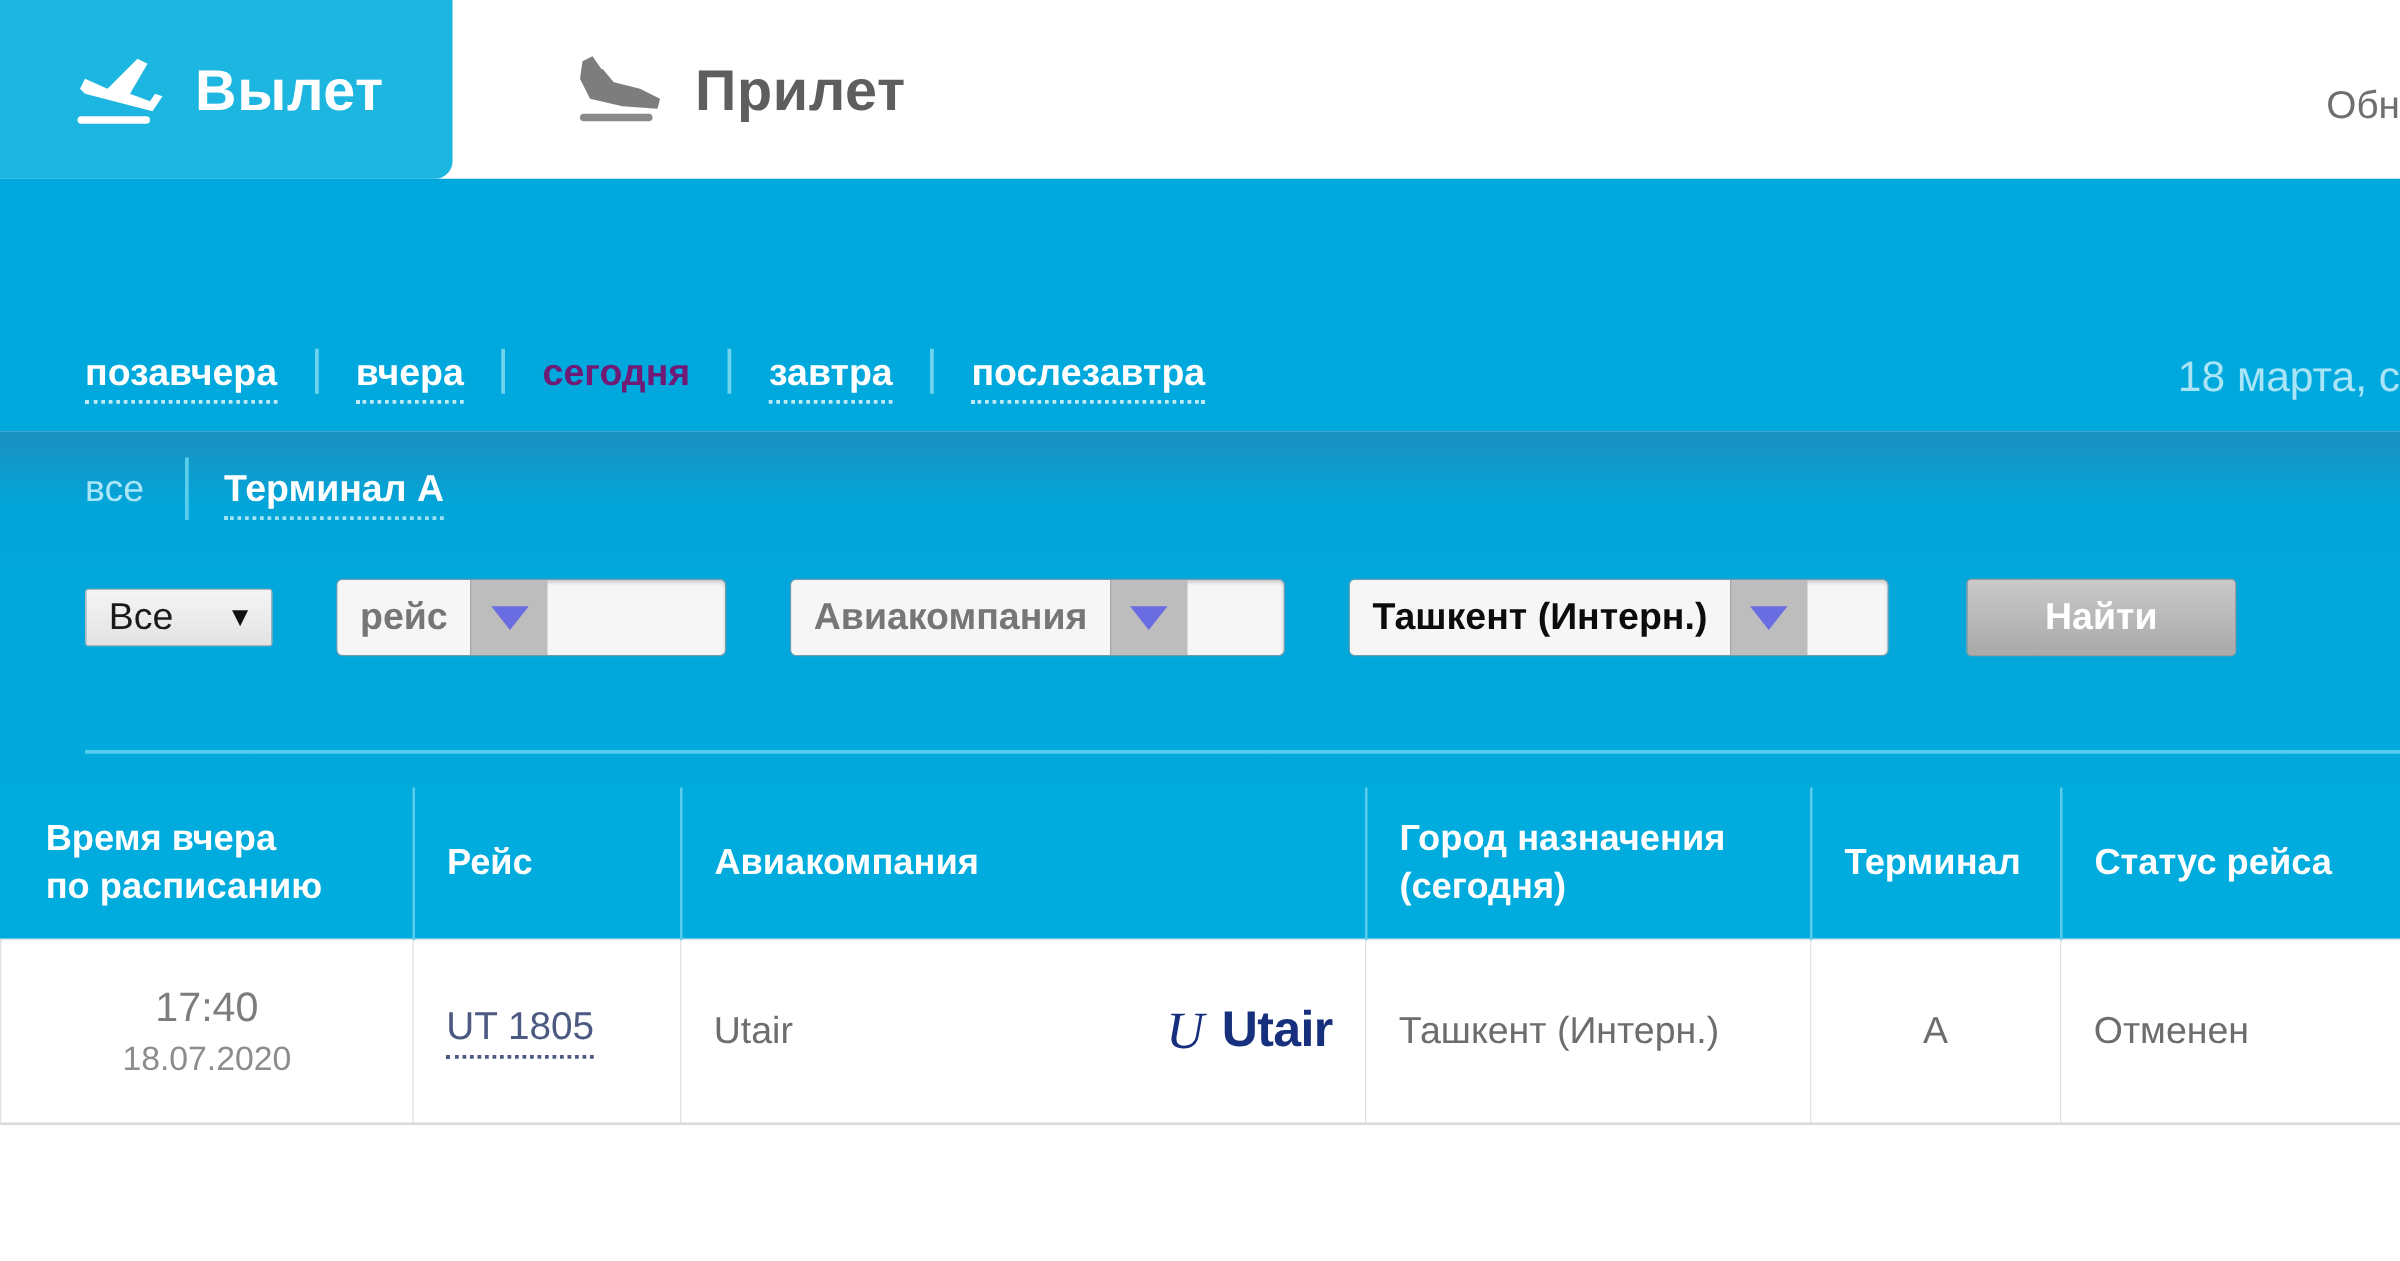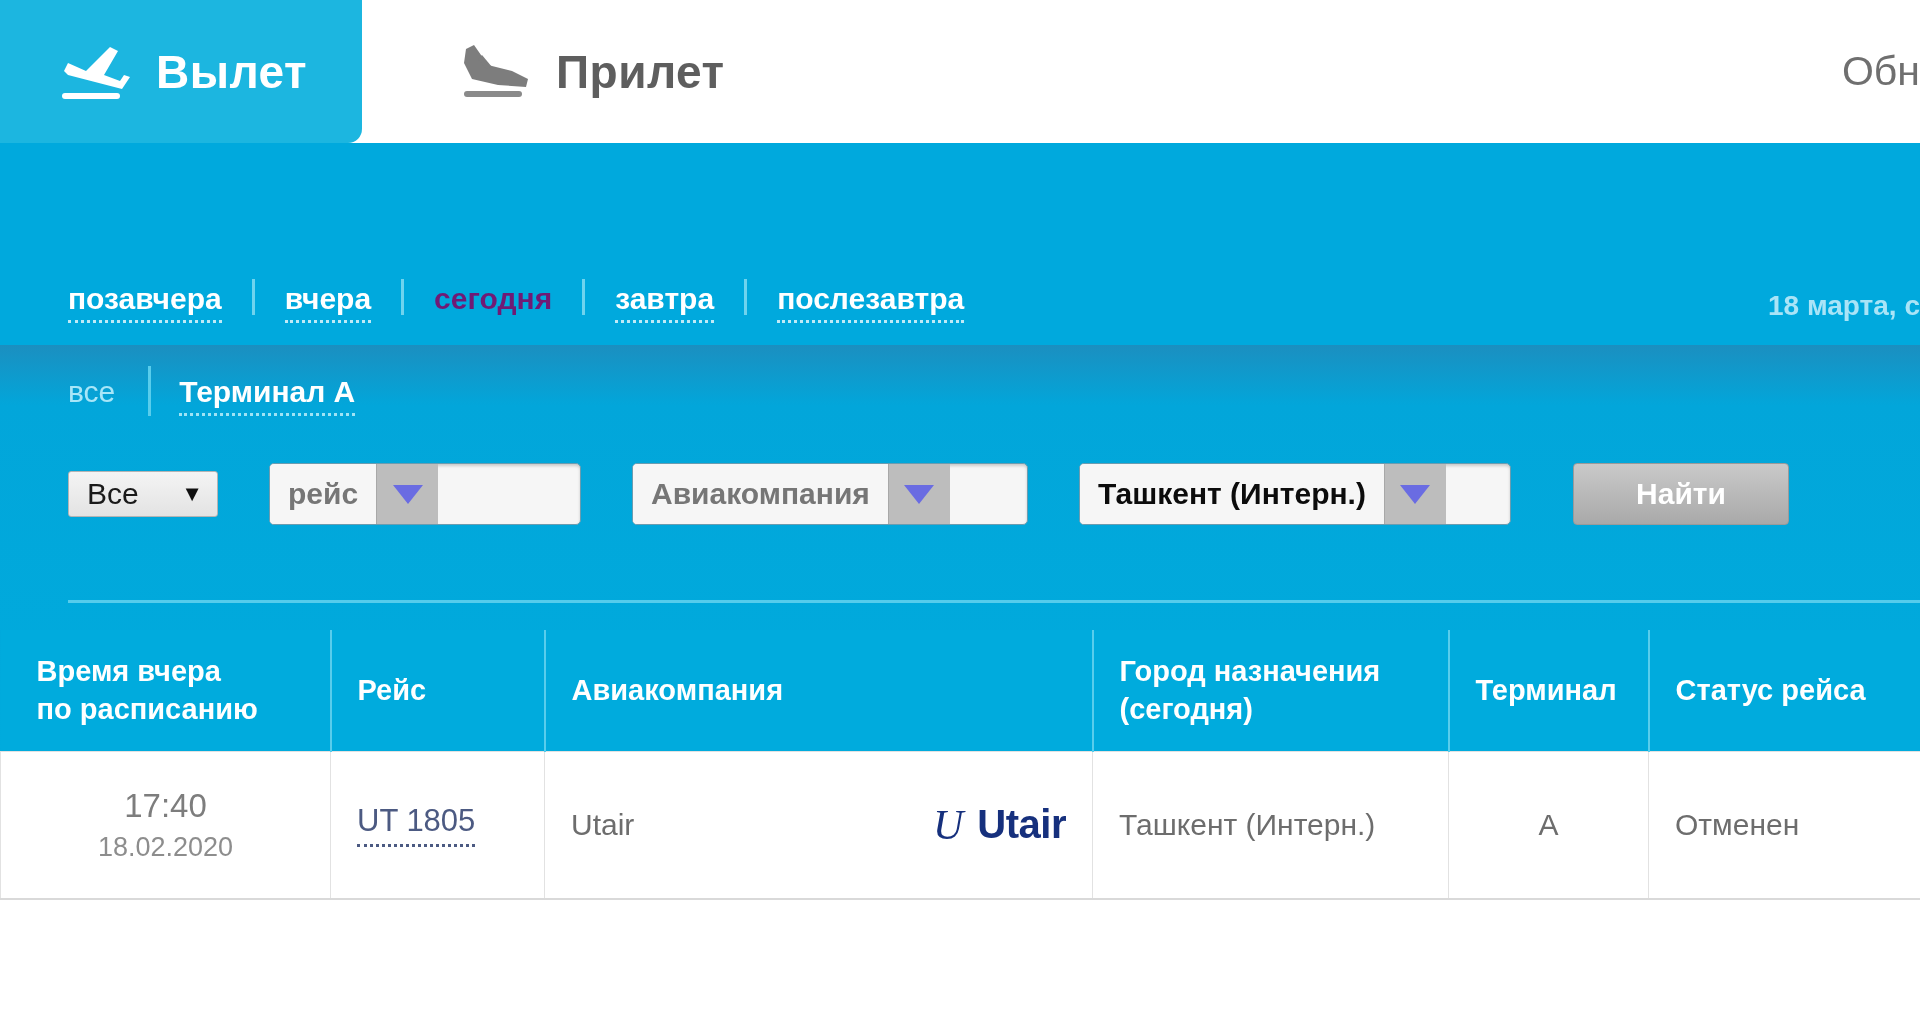--- a/index.html
+++ b/index.html
@@ -32,22 +32,22 @@
   .tab-arrival { left: 400px; }
 
   .tab-label { font-size: 46px; font-weight: bold; letter-spacing: 0.5px; }
   .tab-departure .tab-label { color: #ffffff; }
   .tab-arrival .tab-label { color: #5e5e5e; }
 
   .plane-icon { width: 76px; height: 62px; position: relative; flex: 0 0 auto; }
   .plane-icon svg { display: block; }
 
   .refresh-link {
-    position: absolute; right: 0; top: 48px;
-    font-size: 41px; color: #6f6f6f; white-space: nowrap;
+    position: absolute; right: 0; top: 66px;
+    font-size: 31px; color: #6f6f6f; white-space: nowrap;
   }
 
   
   .datebar {
     position: absolute; left: 0; top: 143px; width: 1920px; height: 202px;
     background: #00a9dd;
   }
   .date-links {
     position: absolute; left: 68px; bottom: 22px;
     display: flex; align-items: flex-end;
@@ -59,21 +59,21 @@
   }
   .date-link.current {
     color: #701a75; border-bottom: none; padding-bottom: 7px; margin-top: 36px;
   }
   .date-sep {
     width: 3px; height: 36px; background: #6fd3ee;
     margin: 0 30px 8px 30px; flex: 0 0 auto;
   }
   .date-current {
     position: absolute; right: 0; bottom: 23px;
-    font-size: 28px; font-weight: bold; color: #a9e4f7; white-space: nowrap;
+    font-size: 34px; font-weight: normal; color: #a9e4f7; white-space: nowrap;
   }
 
   
   .filterpanel {
     position: absolute; left: 0; top: 345px; width: 1920px; height: 409px;
     background: linear-gradient(to bottom, #1b8fc0 0%, #02a6da 60px, #00abdd 100%);
   }
 
   .terminal-row {
     position: absolute; left: 68px; top: 21px;
@@ -318,21 +318,21 @@
           </th>
           <th>
             <span>Статус рейса</span>
           </th>
         </tr>
       </thead>
       <tbody>
         <tr>
           <td class="c-time">
             <span class="t-big">17:40</span>
-            <span class="t-small">18.02.2020</span>
+            <span class="t-small">18.07.2020</span>
           </td>
           <td>
             <span class="flight-link">UT 1805</span>
           </td>
           <td>
             <span class="airline-cell">
               <span class="airline-name">Utair</span>
               <span class="utair-logo">
                 <span class="utair-u">U</span>
                 <span class="utair-word">Utair</span>

